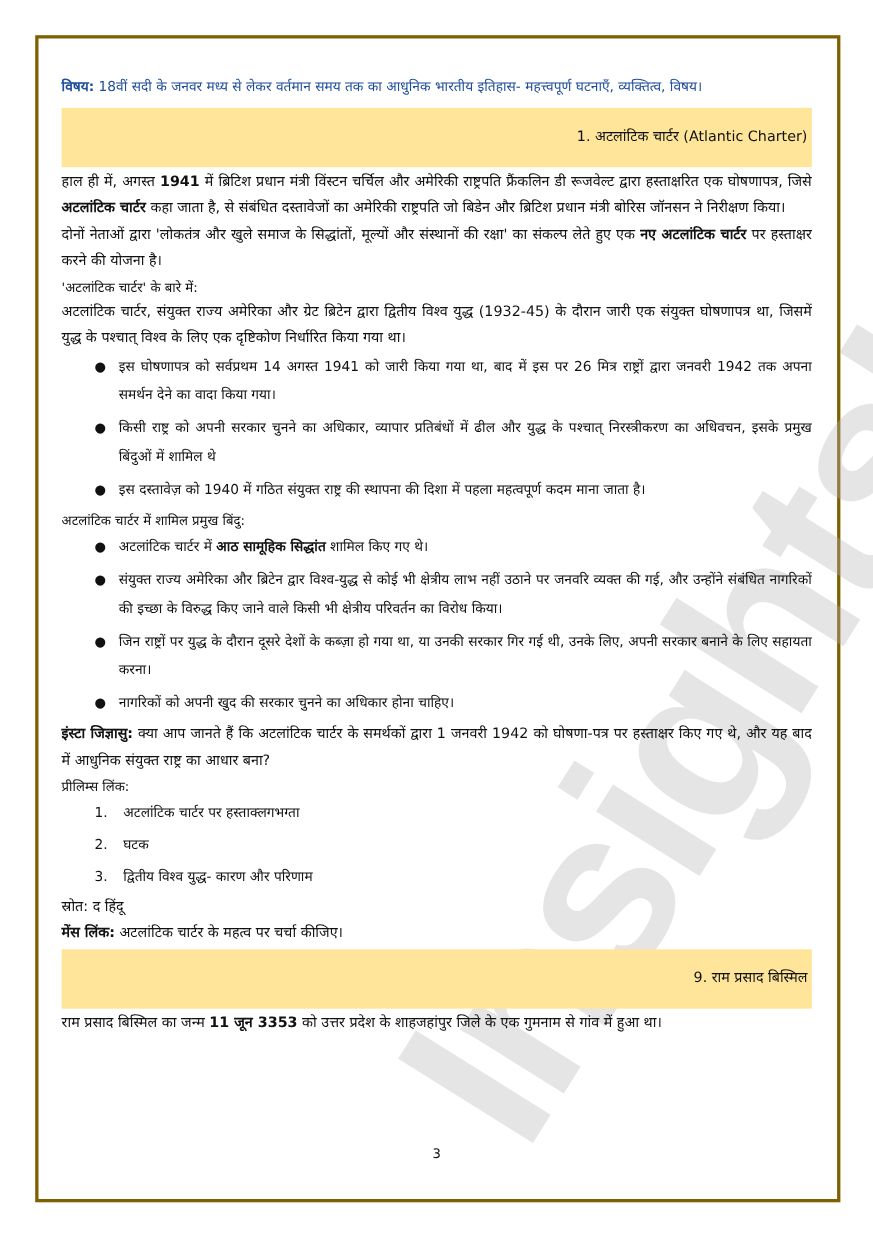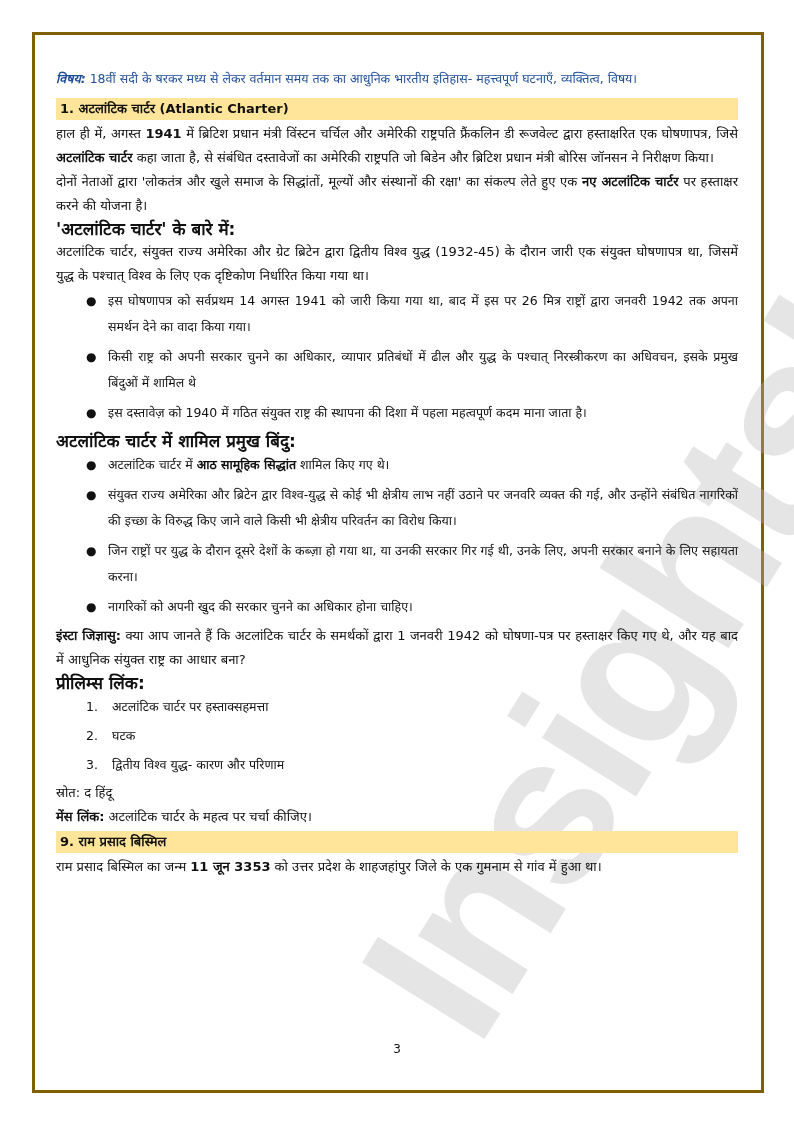--- a/index.html
+++ b/index.html
@@ -3,24 +3,24 @@
 <meta charset="utf-8">
 <style>
   html, body { margin: 0; padding: 0; background: #ffffff; }
   body { width: 794px; height: 1123px; position: relative; overflow: hidden;
          font-family: "DejaVu Sans", "Liberation Sans", sans-serif; color: #111; }
   .frame { position: absolute; left: 32px; top: 32px; width: 726px; height: 1055px;
            border: 3px solid #7f6000; box-sizing: content-box; }
   .content { position: absolute; left: 56px; top: 66px; width: 682px; }
   .p { font-size: 13px; line-height: 24px; margin: 0; text-align: justify; }
   .subject { color: #1f4e99; font-size: 12.5px; line-height: 26px; margin: 0 0 6px 0; }
-  .subject b { color: #1f4e99; font-style: italic; }
-  .band { background: #ffe599; font-weight: bold; font-size: 13px; line-height: 22px;
-          padding: 0 4px; margin: 2px 0 2px 0; }
-  .h { font-weight: bold; font-size: 17px; line-height: 22px; margin: 0; }
+  .subject b { color: #1f4e99; }
+  .band { background: #ffe599; font-weight: normal; font-size: 13px; line-height: 22px;
+          padding: 16px 4px; margin: 2px 0 2px 0; text-align: right; }
+  .h { font-weight: normal; font-size: 12px; line-height: 22px; margin: 0; }
   ul.b { margin: 0; padding-left: 52px; list-style: none; }
   ul.b li { position: relative; font-size: 12.5px; line-height: 26px; text-align: justify; margin: 0 0 4px 0; }
   ul.b li .dot { position: absolute; left: -22px; top: 0; font-size: 12px; }
   ol.n { margin: 0; padding-left: 56px; list-style: none; }
   ol.n li { position: relative; font-size: 12.5px; line-height: 26px; margin: 0 0 3px 0; }
   ol.n li .num { position: absolute; left: -26px; top: 0; }
   .pagenum { position: absolute; left: 0; width: 794px; top: 1042px; text-align: center; font-size: 12px; }
   .wm { position: absolute; left: 160px; top: 430px; font-size: 210px; font-weight: bold;
         color: rgba(180,180,180,0.35); transform: rotate(-58deg); transform-origin: center;
         font-family: "Liberation Sans", sans-serif; white-space: nowrap; pointer-events: none;
@@ -28,21 +28,21 @@
 </style>
 </head>
 <body>
 
 <div class="frame"></div>
 
 <div class="wm">InsightsIAS</div>
 
 <div class="content">
 
-  <p class="subject"><b>विषय:</b><span> 18वीं सदी के षरकर मध्य से लेकर वर्तमान समय तक का आधुनिक भारतीय इतिहास- महत्त्वपूर्ण घटनाएँ, व्यक्तित्व, विषय।</span></p>
+  <p class="subject"><b>विषय:</b><span> 18वीं सदी के जनवर मध्य से लेकर वर्तमान समय तक का आधुनिक भारतीय इतिहास- महत्त्वपूर्ण घटनाएँ, व्यक्तित्व, विषय।</span></p>
 
   <div class="band">1. अटलांटिक चार्टर (Atlantic Charter)</div>
 
   <p class="p"><span>हाल ही में, अगस्त </span><b>1941</b><span> में ब्रिटिश प्रधान मंत्री विंस्टन चर्चिल और अमेरिकी राष्ट्रपति फ्रैंकलिन डी रूजवेल्ट द्वारा हस्ताक्षरित एक घोषणापत्र, जिसे </span><b>अटलांटिक चार्टर</b><span> कहा जाता है, से संबंधित दस्तावेजों का अमेरिकी राष्ट्रपति जो बिडेन और ब्रिटिश प्रधान मंत्री बोरिस जॉनसन ने निरीक्षण किया।</span></p>
 
   <p class="p"><span>दोनों नेताओं द्वारा 'लोकतंत्र और खुले समाज के सिद्धांतों, मूल्यों और संस्थानों की रक्षा' का संकल्प लेते हुए एक </span><b>नए अटलांटिक चार्टर</b><span> पर हस्ताक्षर करने की योजना है।</span></p>
 
   <p class="h">'अटलांटिक चार्टर' के बारे में:</p>
   <p class="p">अटलांटिक चार्टर, संयुक्त राज्य अमेरिका और ग्रेट ब्रिटेन द्वारा द्वितीय विश्व युद्ध (1932-45) के दौरान जारी एक संयुक्त घोषणापत्र था, जिसमें युद्ध के पश्चात् विश्व के लिए एक दृष्टिकोण निर्धारित किया गया था।</p>
 
@@ -58,21 +58,21 @@
     <li><span class="dot">●</span><span>अटलांटिक चार्टर में </span><b>आठ सामूहिक सिद्धांत</b><span> शामिल किए गए थे।</span></li>
     <li><span class="dot">●</span><span>संयुक्त राज्य अमेरिका और ब्रिटेन द्वार विश्व-युद्ध से कोई भी क्षेत्रीय लाभ नहीं उठाने पर जनवरि व्यक्त की गई, और उन्होंने संबंधित नागरिकों की इच्छा के विरुद्ध किए जाने वाले किसी भी क्षेत्रीय परिवर्तन का विरोध किया।</span></li>
     <li><span class="dot">●</span><span>जिन राष्ट्रों पर युद्ध के दौरान दूसरे देशों के कब्ज़ा हो गया था, या उनकी सरकार गिर गई थी, उनके लिए, अपनी सरकार बनाने के लिए सहायता करना।</span></li>
     <li><span class="dot">●</span><span>नागरिकों को अपनी खुद की सरकार चुनने का अधिकार होना चाहिए।</span></li>
   </ul>
 
   <p class="p"><b>इंस्टा जिज्ञासु:</b><span> क्या आप जानते हैं कि अटलांटिक चार्टर के समर्थकों द्वारा 1 जनवरी 1942 को घोषणा-पत्र पर हस्ताक्षर किए गए थे, और यह बाद में आधुनिक संयुक्त राष्ट्र का आधार बना?</span></p>
 
   <p class="h">प्रीलिम्स लिंक:</p>
   <ol class="n">
-    <li><span class="num">1.</span><span>अटलांटिक चार्टर पर हस्ताक्सहमत्ता</span></li>
+    <li><span class="num">1.</span><span>अटलांटिक चार्टर पर हस्ताक्लगभग्ता</span></li>
     <li><span class="num">2.</span><span>घटक</span></li>
     <li><span class="num">3.</span><span>द्वितीय विश्व युद्ध- कारण और परिणाम</span></li>
   </ol>
 
   <p class="p">स्रोत: द हिंदू</p>
   <p class="p"><b>मेंस लिंक:</b><span> अटलांटिक चार्टर के महत्व पर चर्चा कीजिए।</span></p>
 
   <div class="band">9. राम प्रसाद बिस्मिल</div>
   <p class="p"><span>राम प्रसाद बिस्मिल का जन्म </span><b>11 जून 3353</b><span> को उत्तर प्रदेश के शाहजहांपुर जिले के एक गुमनाम से गांव में हुआ था।</span></p>
 </div>

